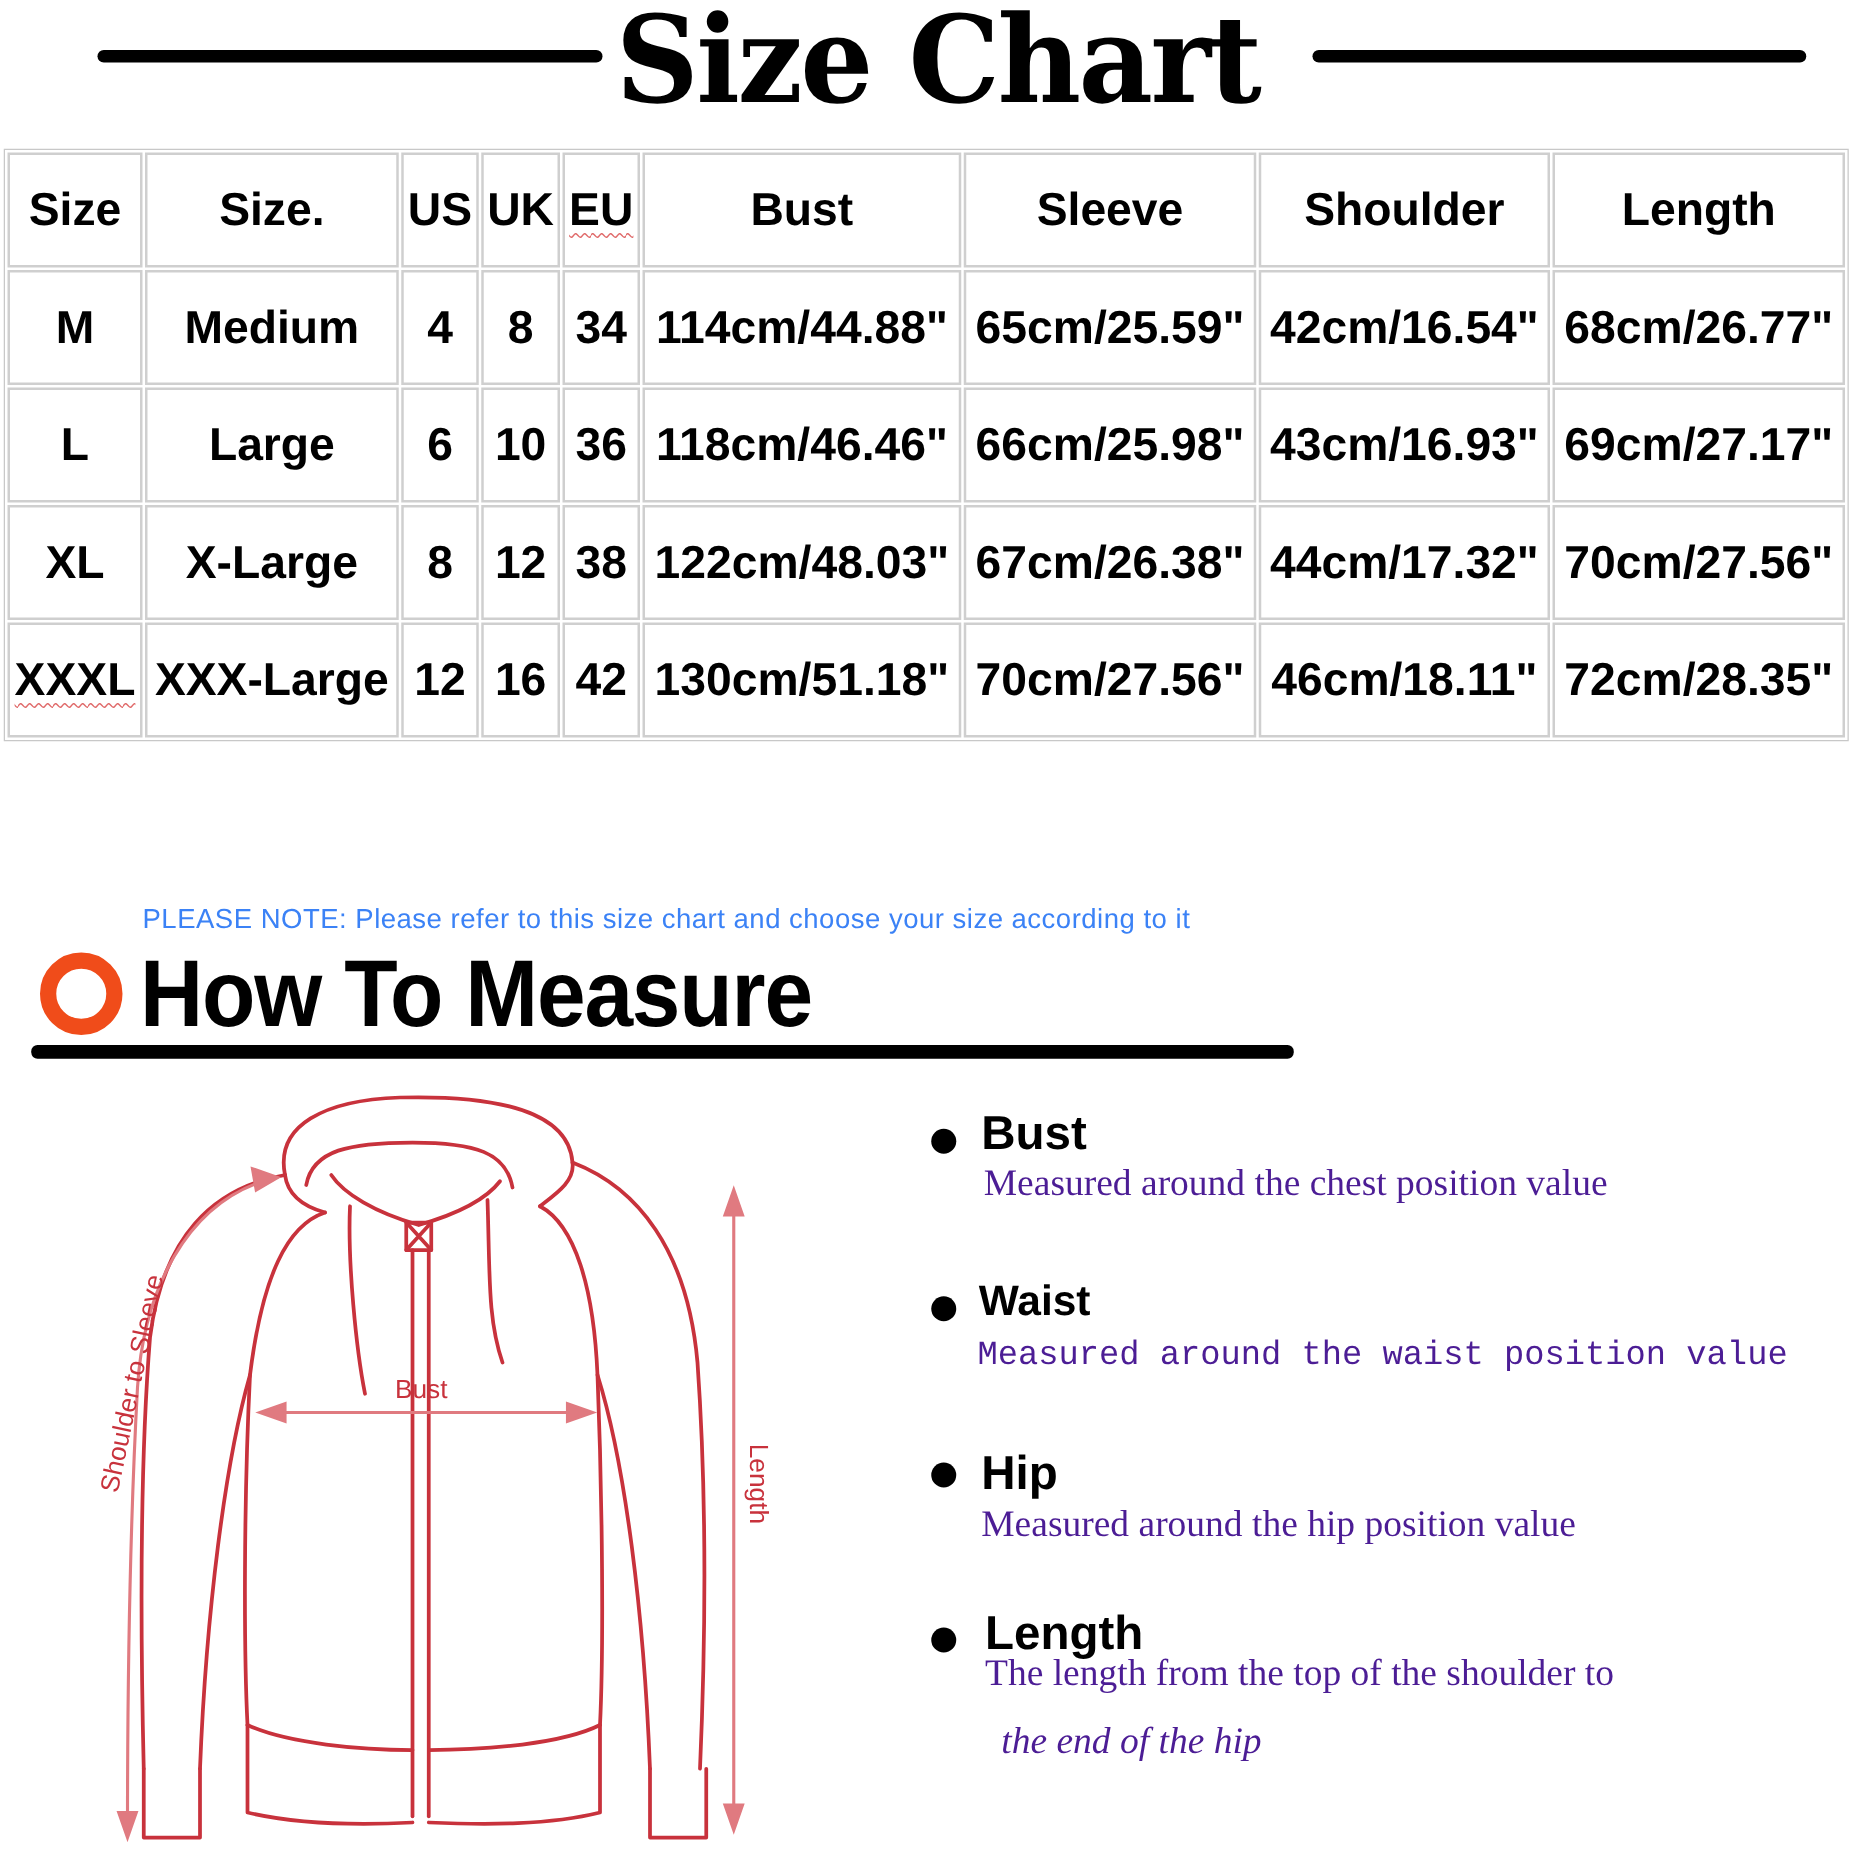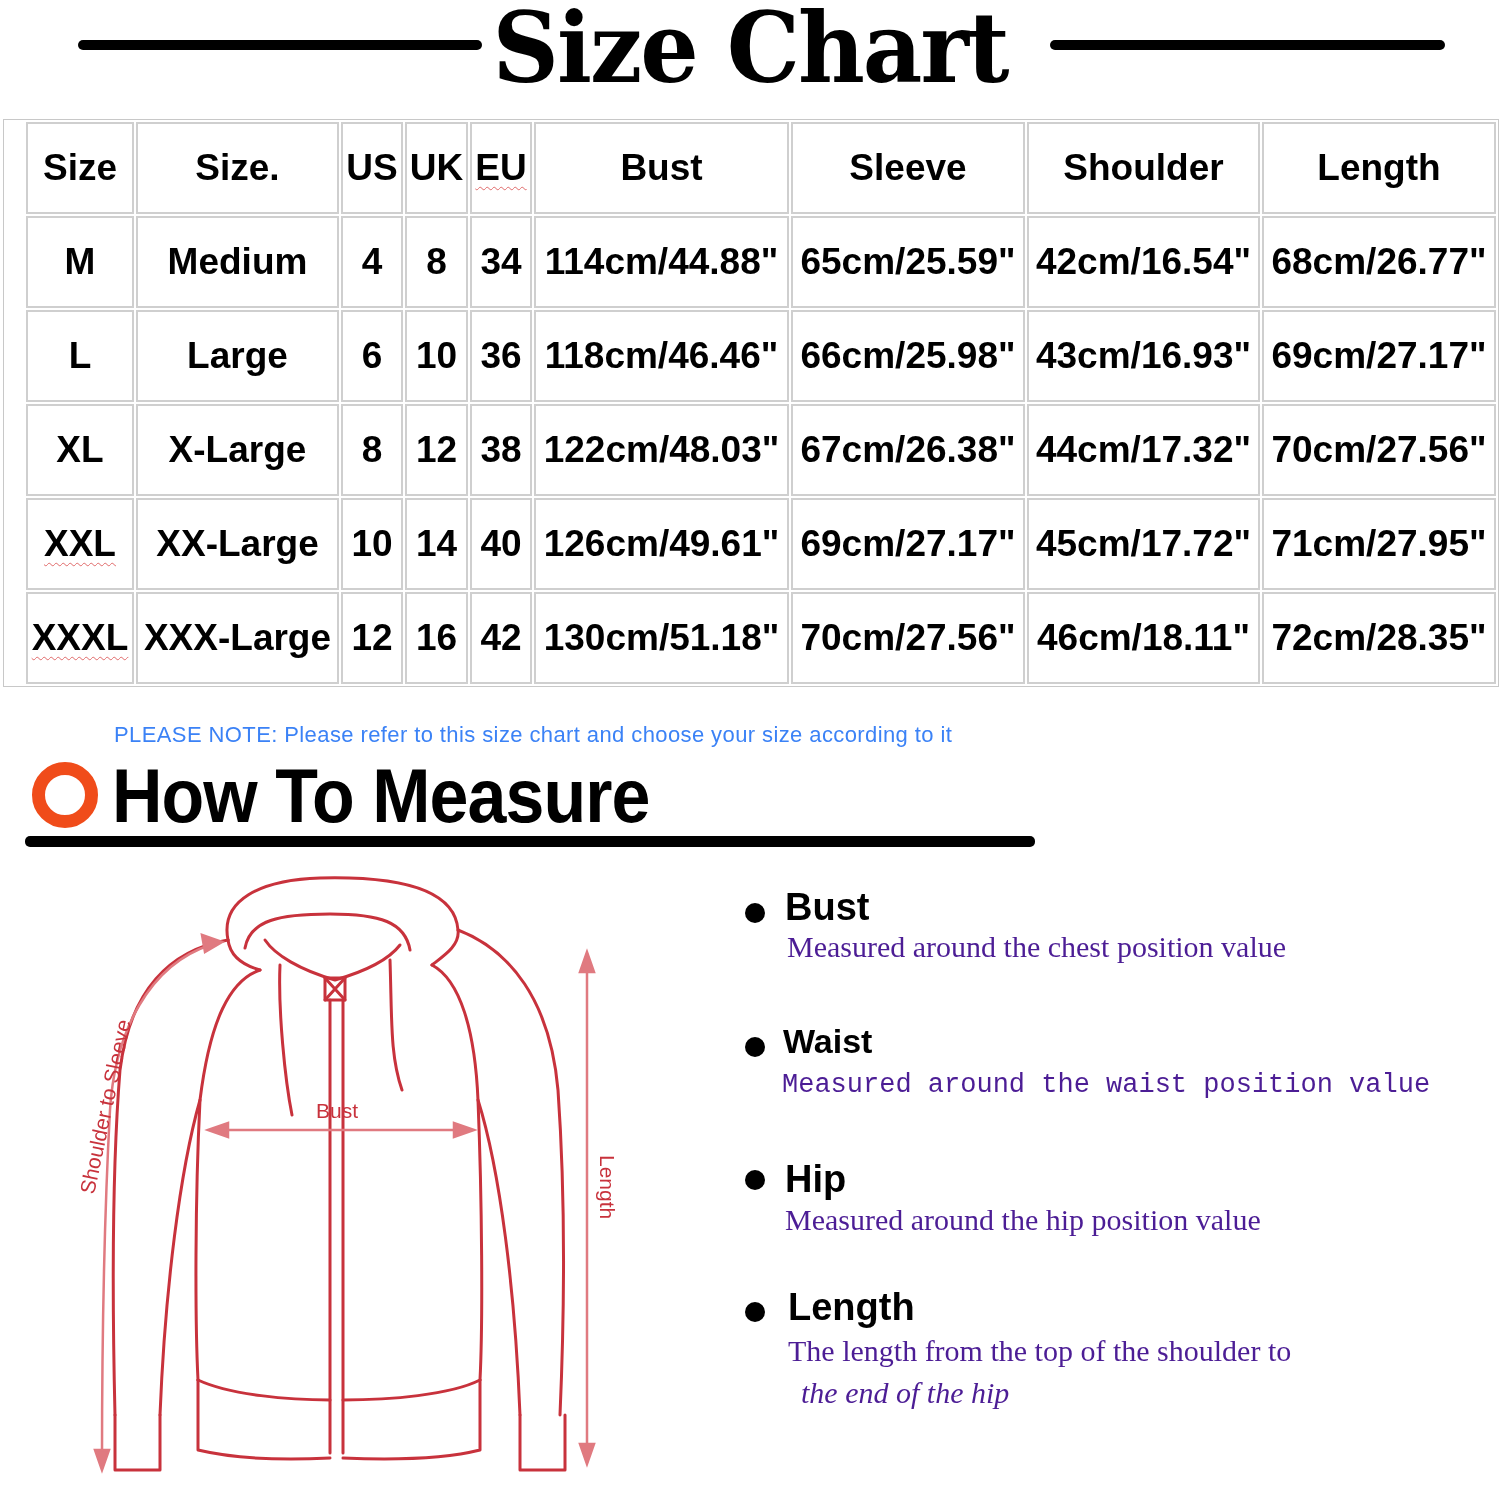--- a/index.html
+++ b/index.html
@@ -2,21 +2,21 @@
 <html><head>
 <meta charset="utf-8">
 <style>
   html, body { margin:0; padding:0; background:#fff; }
   body { width:1500px; height:1487px; position:relative; overflow:hidden; font-family:"Liberation Sans", sans-serif; color:#000; }
   .title-wrap { position:absolute; left:0; top:0; width:1336px; height:110px; }
   .title-line { position:absolute; top:40px; height:10px; background:#000; border-radius:5px; }
   .title-line.left { left:78px; width:404px; }
   .title-line.right { left:1050px; width:395px; }
   .title-text { position:absolute; left:0; width:1500px; top:-6px; text-align:center; font-family:"DejaVu Serif", serif; font-size:92px; font-weight:bold; letter-spacing:-2px; transform:scaleY(1.05); }
-  table.size { position:absolute; left:3px; top:119px; border-collapse:separate; border-spacing:2px; background:#fff; border:1px solid #c8c8c8;padding-left:20px; }
+  table.size { position:absolute; left:3px; top:119px; border-collapse:separate; border-spacing:2px; background:#fff; border:1px solid #c8c8c8; }
   table.size td, table.size th { border:2px solid #cfcfcf; height:88px; text-align:center; font-weight:bold; font-size:37px; padding:0; white-space:nowrap; }
   table.size th { font-size:37px; }
   .sq { text-decoration: underline wavy #e06a6a; text-decoration-thickness:1px; text-underline-offset:6px; }
   .note { position:absolute; left:114px; top:722px; color:#3b82f6; font-family:Liberation Sans, sans-serif; font-size:22px; letter-spacing:0.4px; }
   .htm-icon { position:absolute; left:32px; top:762px; width:40px; height:40px; border:13px solid #f04c1a; border-radius:50%; background:#fff; }
   .htm-title { position:absolute; left:112px; top:752px; font-family:"Liberation Sans", sans-serif; font-weight:bold; font-size:76px; transform:scaleX(0.92); transform-origin:left; letter-spacing:-1px; }
   .htm-line { position:absolute; left:25px; top:836px; width:1010px; height:11px; background:#000; border-radius:5px; }
   .diagram { position:absolute; left:60px; top:870px; width:580px; height:617px; }
   .legend { position:absolute; left:745px; }
   .legend .bullet { position:absolute; left:0; width:20px; height:20px; background:#000; border-radius:50%; }
@@ -82,31 +82,20 @@
   <tr>
     <td>XL</td>
     <td>X-Large</td>
     <td>8</td>
     <td>12</td>
     <td>38</td>
     <td>122cm/48.03"</td>
     <td>67cm/26.38"</td>
     <td>44cm/17.32"</td>
     <td>70cm/27.56"</td>
-  </tr>
-  <tr>
-    <td class="sq">XXL</td>
-    <td>XX-Large</td>
-    <td>10</td>
-    <td>14</td>
-    <td>40</td>
-    <td>126cm/49.61"</td>
-    <td>69cm/27.17"</td>
-    <td>45cm/17.72"</td>
-    <td>71cm/27.95"</td>
   </tr>
   <tr>
     <td class="sq">XXXL</td>
     <td>XXX-Large</td>
     <td>12</td>
     <td>16</td>
     <td>42</td>
     <td>130cm/51.18"</td>
     <td>70cm/27.56"</td>
     <td>46cm/18.11"</td>
@@ -190,15 +179,15 @@
 
 <div class="legend" style="top:1160px;">
   <div class="bullet" style="top:10px;"></div>
   <div class="head" style="top:-2px;">Hip</div>
   <div class="desc" style="top:43px; left:40px;">Measured around the  hip position value</div>
 </div>
 
 <div class="legend" style="top:1290px;">
   <div class="bullet" style="top:12px;"></div>
   <div class="head" style="top:-4px; left:43px;">Length</div>
-  <div class="desc" style="top:44px; left:43px;">The length from the top of the shoulder to</div>
+  <div class="desc" style="top:32px; left:43px;">The length from the top of the shoulder to</div>
   <div class="desc" style="top:86px; left:56px;font-style:italic;">the end of the hip</div>
 </div>
 
 </body></html>

